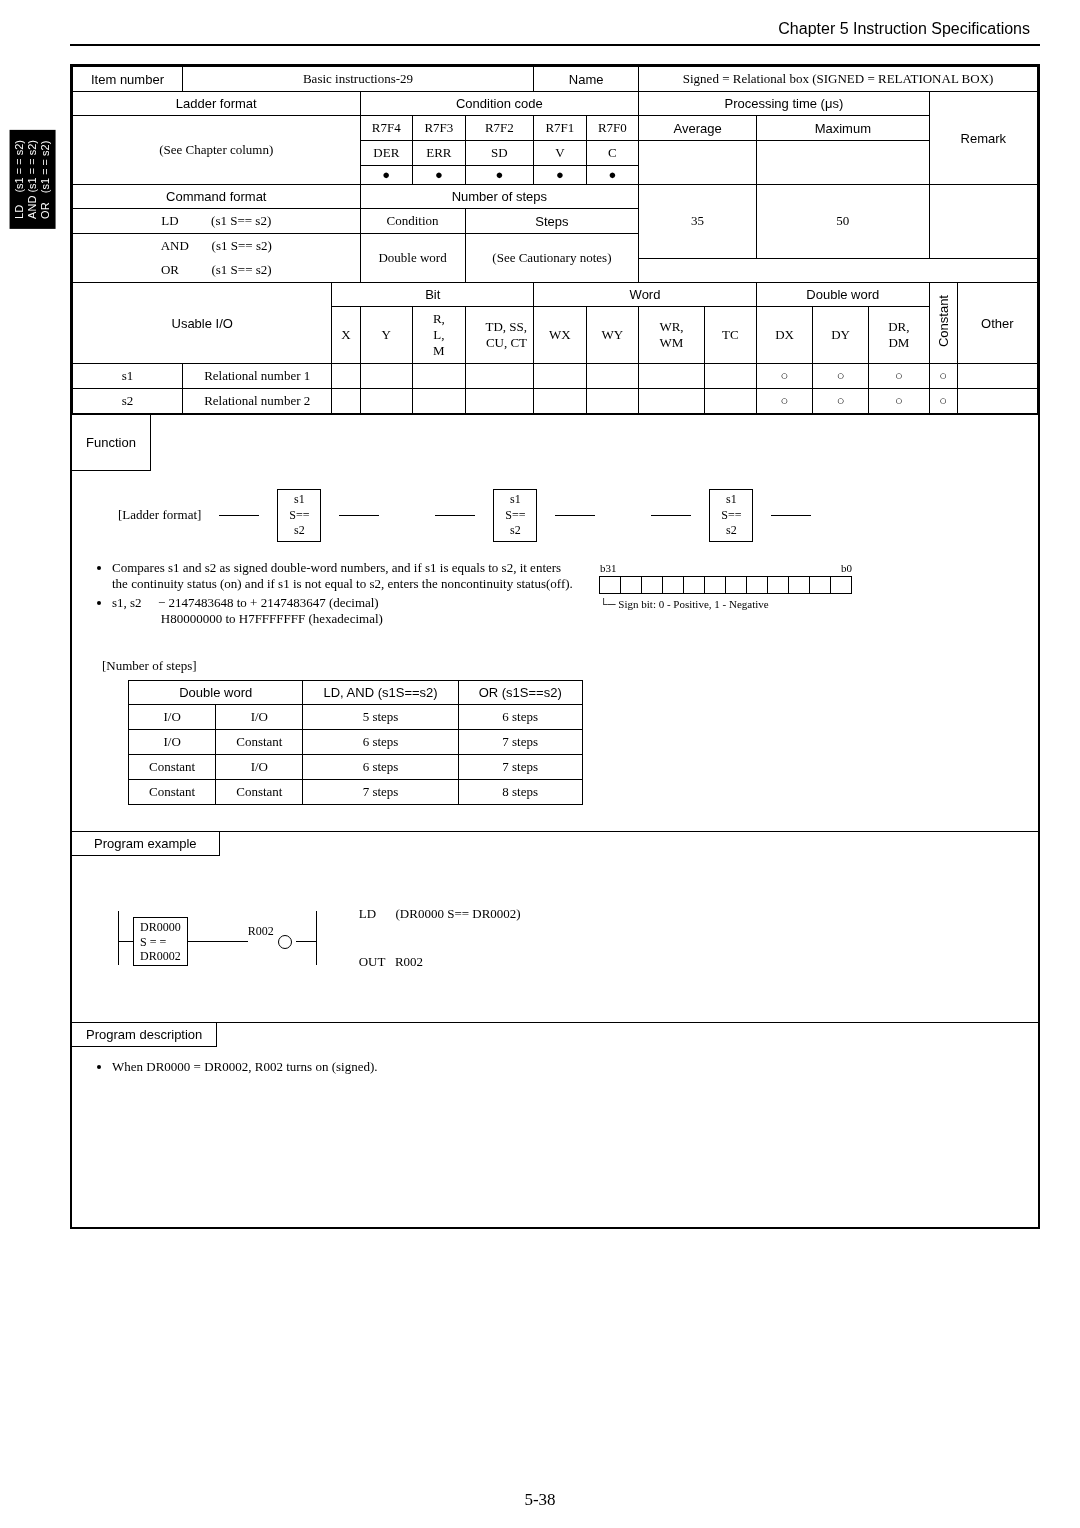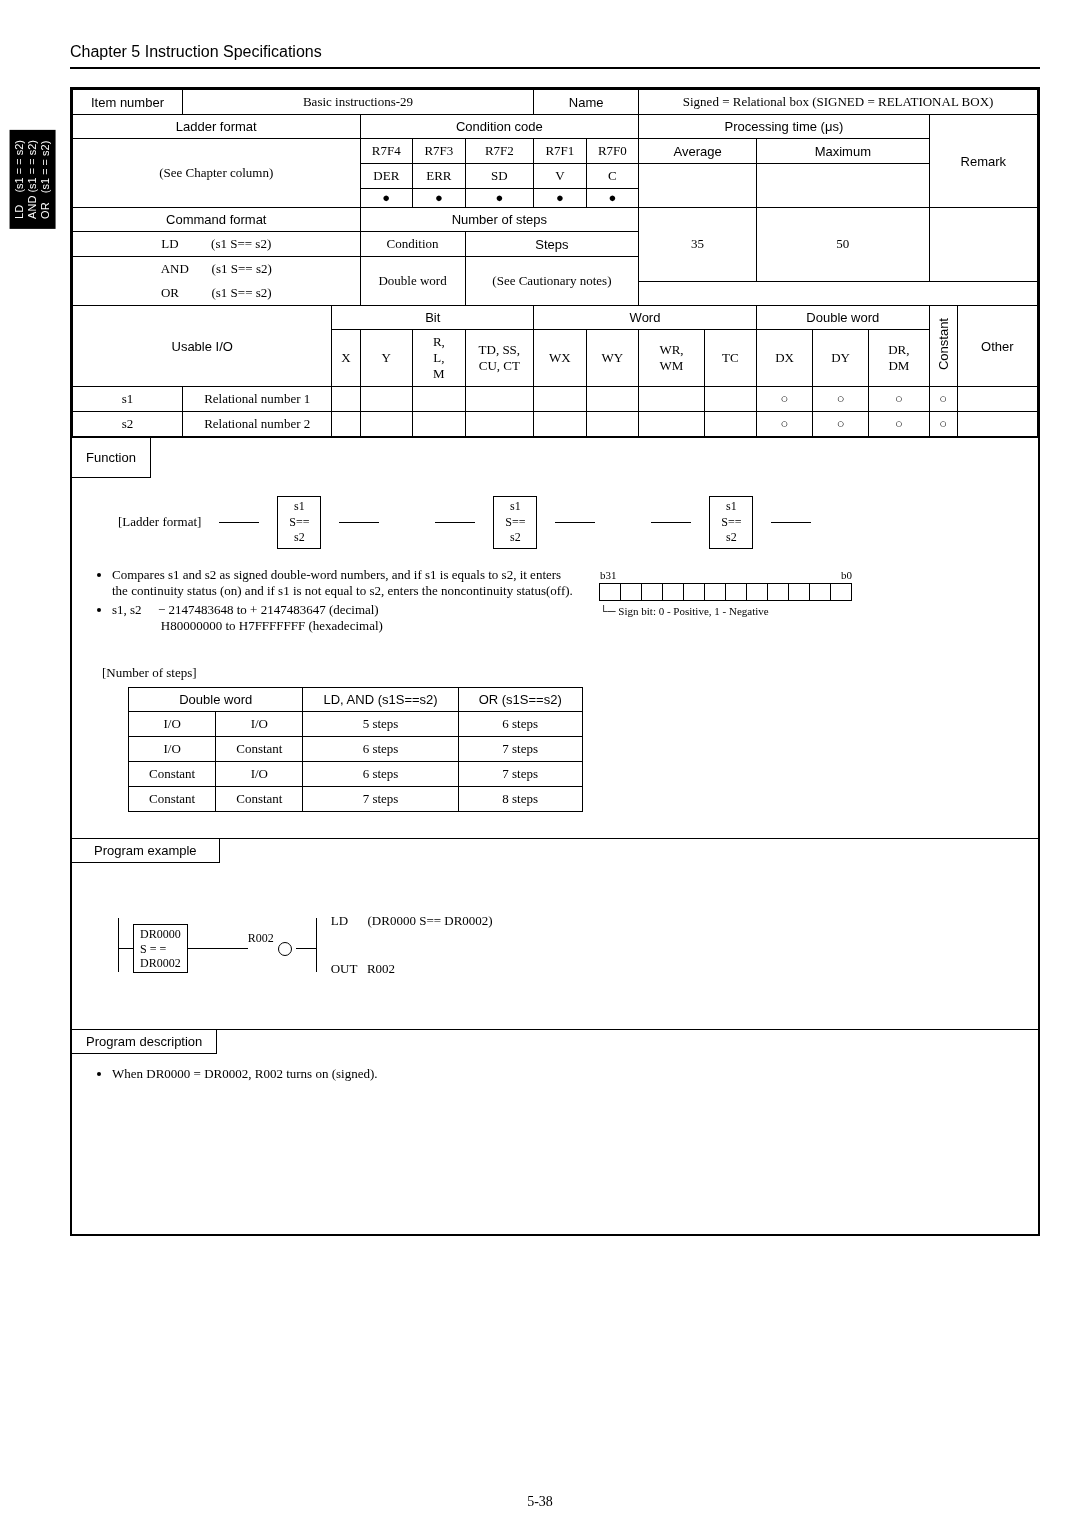--- a/index.html
+++ b/index.html
@@ -10,21 +10,21 @@
     color: #000;
     background: #fff;
   }
   .page {
     width: 1080px;
     height: 1528px;
     padding: 20px 40px 20px 70px;
     position: relative;
   }
   .header-line { border-top: 2px solid #000; margin-top: 6px; }
-  .chapter-title { font-family: Arial, sans-serif; font-size: 16px; margin-bottom: 4px; padding-right: 10px; margin-top: 23px;}
+  .chapter-title { text-align: right; font-family: Arial, sans-serif; font-size: 16px; margin-bottom: 4px; padding-right: 10px;}
   .side-tab {
     position: absolute;
     left: 10px;
     top: 130px;
     background: #000;
     color: #fff;
     writing-mode: vertical-rl;
     text-orientation: sideways;
     transform: rotate(180deg);
     font-family: Arial, sans-serif;
@@ -50,21 +50,21 @@
   .ladder-row { display: flex; align-items: center; gap: 18px; margin: 10px 0 14px 30px; }
   .ladder-box { border: 1px solid #000; padding: 2px 10px; font-size: 12px; text-align: center; line-height: 1.3; min-width: 44px;}
   .hline { width: 40px; border-top: 1px solid #000; }
   ul.bullets { margin: 4px 0 4px 10px; padding-left: 14px; }
   ul.bullets li { margin-bottom: 3px; font-size: 13px; }
   .bit-row { display:flex; }
   .bit-cell { border:1px solid #000; width:22px; height:18px; margin-left:-1px;}
   .steps-table { border-collapse: collapse; margin: 6px 0 10px 40px; }
   .steps-table td, .steps-table th { border: 1px solid #000; padding: 4px 20px; font-size: 13px; text-align:center;}
   .prog-ex { display:flex; align-items:center; margin:10px 0 4px 30px; font-size:13px;}
-  .footer-pg { position:absolute; bottom:18px; width:100%; text-align:center; font-size:14px; left:0;}
+  .footer-pg { position:absolute; bottom:18px; width:100%; text-align:center; font-size:17px; left:0;}
   .rot-const { writing-mode: vertical-rl; transform: rotate(180deg); font-family: Arial, sans-serif; display:inline-block;}
   .circ { font-size: 11px; }
 </style>
 </head>
 <body>
 
 <div class="page">
   <div class="chapter-title sans">Chapter 5  Instruction Specifications</div>
   <div class="header-line"></div>
 
@@ -145,21 +145,21 @@
         <td class="sans" colspan="3">Double word</td>
         <td rowspan="2" style="width:28px;"><span class="rot-const">Constant</span></td>
         <td class="sans" rowspan="2" colspan="2">Other</td>
       </tr>
       <tr>
         <td style="white-space:pre;">X</td>
         <td style="white-space:pre;">Y</td>
         <td style="white-space:pre;">R,
 L,
 M</td>
-        <td style="white-space:pre;">TD, SS,
+        <td style="white-space:pre;text-align:right;">TD, SS,
 CU, CT</td>
         <td style="white-space:pre;">WX</td>
         <td style="white-space:pre;">WY</td>
         <td style="white-space:pre;">WR,
 WM</td>
         <td style="white-space:pre;">TC</td>
         <td style="white-space:pre;">DX</td>
         <td style="white-space:pre;">DY</td>
         <td style="white-space:pre;">DR,
 DM</td>
@@ -197,21 +197,21 @@
         <td class="circ">○</td>
         <td class="circ">○</td>
         <td class="circ">○</td>
         <td class="circ">○</td>
         <td colspan="2"></td>
       </tr>
     </tbody>
       </table>
 
     <div style="border-top:1px solid #000;">
-      <div style="display:inline-block;border:1px solid #000;border-top:none;border-left:none;padding:12px 14px;" class="section-label">Function</div>
+      <div style="display:inline-block;border:1px solid #000;border-top:none;border-left:none;padding:20px 14px;" class="section-label">Function</div>
     </div>
     <div class="content-block">
       <div class="ladder-row">
         <span>[Ladder format]</span>
         <span class="hline"></span>
         <div class="ladder-box" style="white-space:pre;">s1
 S==
 s2</div>
         <span class="hline"></span>
         <span style="width:20px;"></span>
@@ -313,21 +313,21 @@
               <span>S = =</span><br>
               <span>DR0002</span>
             </div>
           </div>
           <div style="width:60px;border-top:1px solid #000;"></div>
           <div style="position:relative;top:-10px;font-size:12px;">R002</div>
           <div style="width:14px;height:14px;border:1px solid #000;border-radius:50%;margin:0 4px;"></div>
           <div style="width:20px;border-top:1px solid #000;"></div>
         </div>
         <div style="border-left:1px solid #000;height:54px;"></div>
-        <div style="margin-left:14px;font-size:13px;white-space:pre;">
+        <div style="margin-left:42px;font-size:13px;white-space:pre;">
           <div>LD      (DR0000 S== DR0002)</div>
           <div>OUT   R002</div>
         </div>
       </div>
     </div>
 
     <div style="border-top:1px solid #000;">
       <div style="display:inline-block;border:1px solid #000;border-top:none;border-left:none;padding:4px 14px;" class="section-label">Program description</div>
     </div>
     <div class="content-block" style="min-height:180px;">

